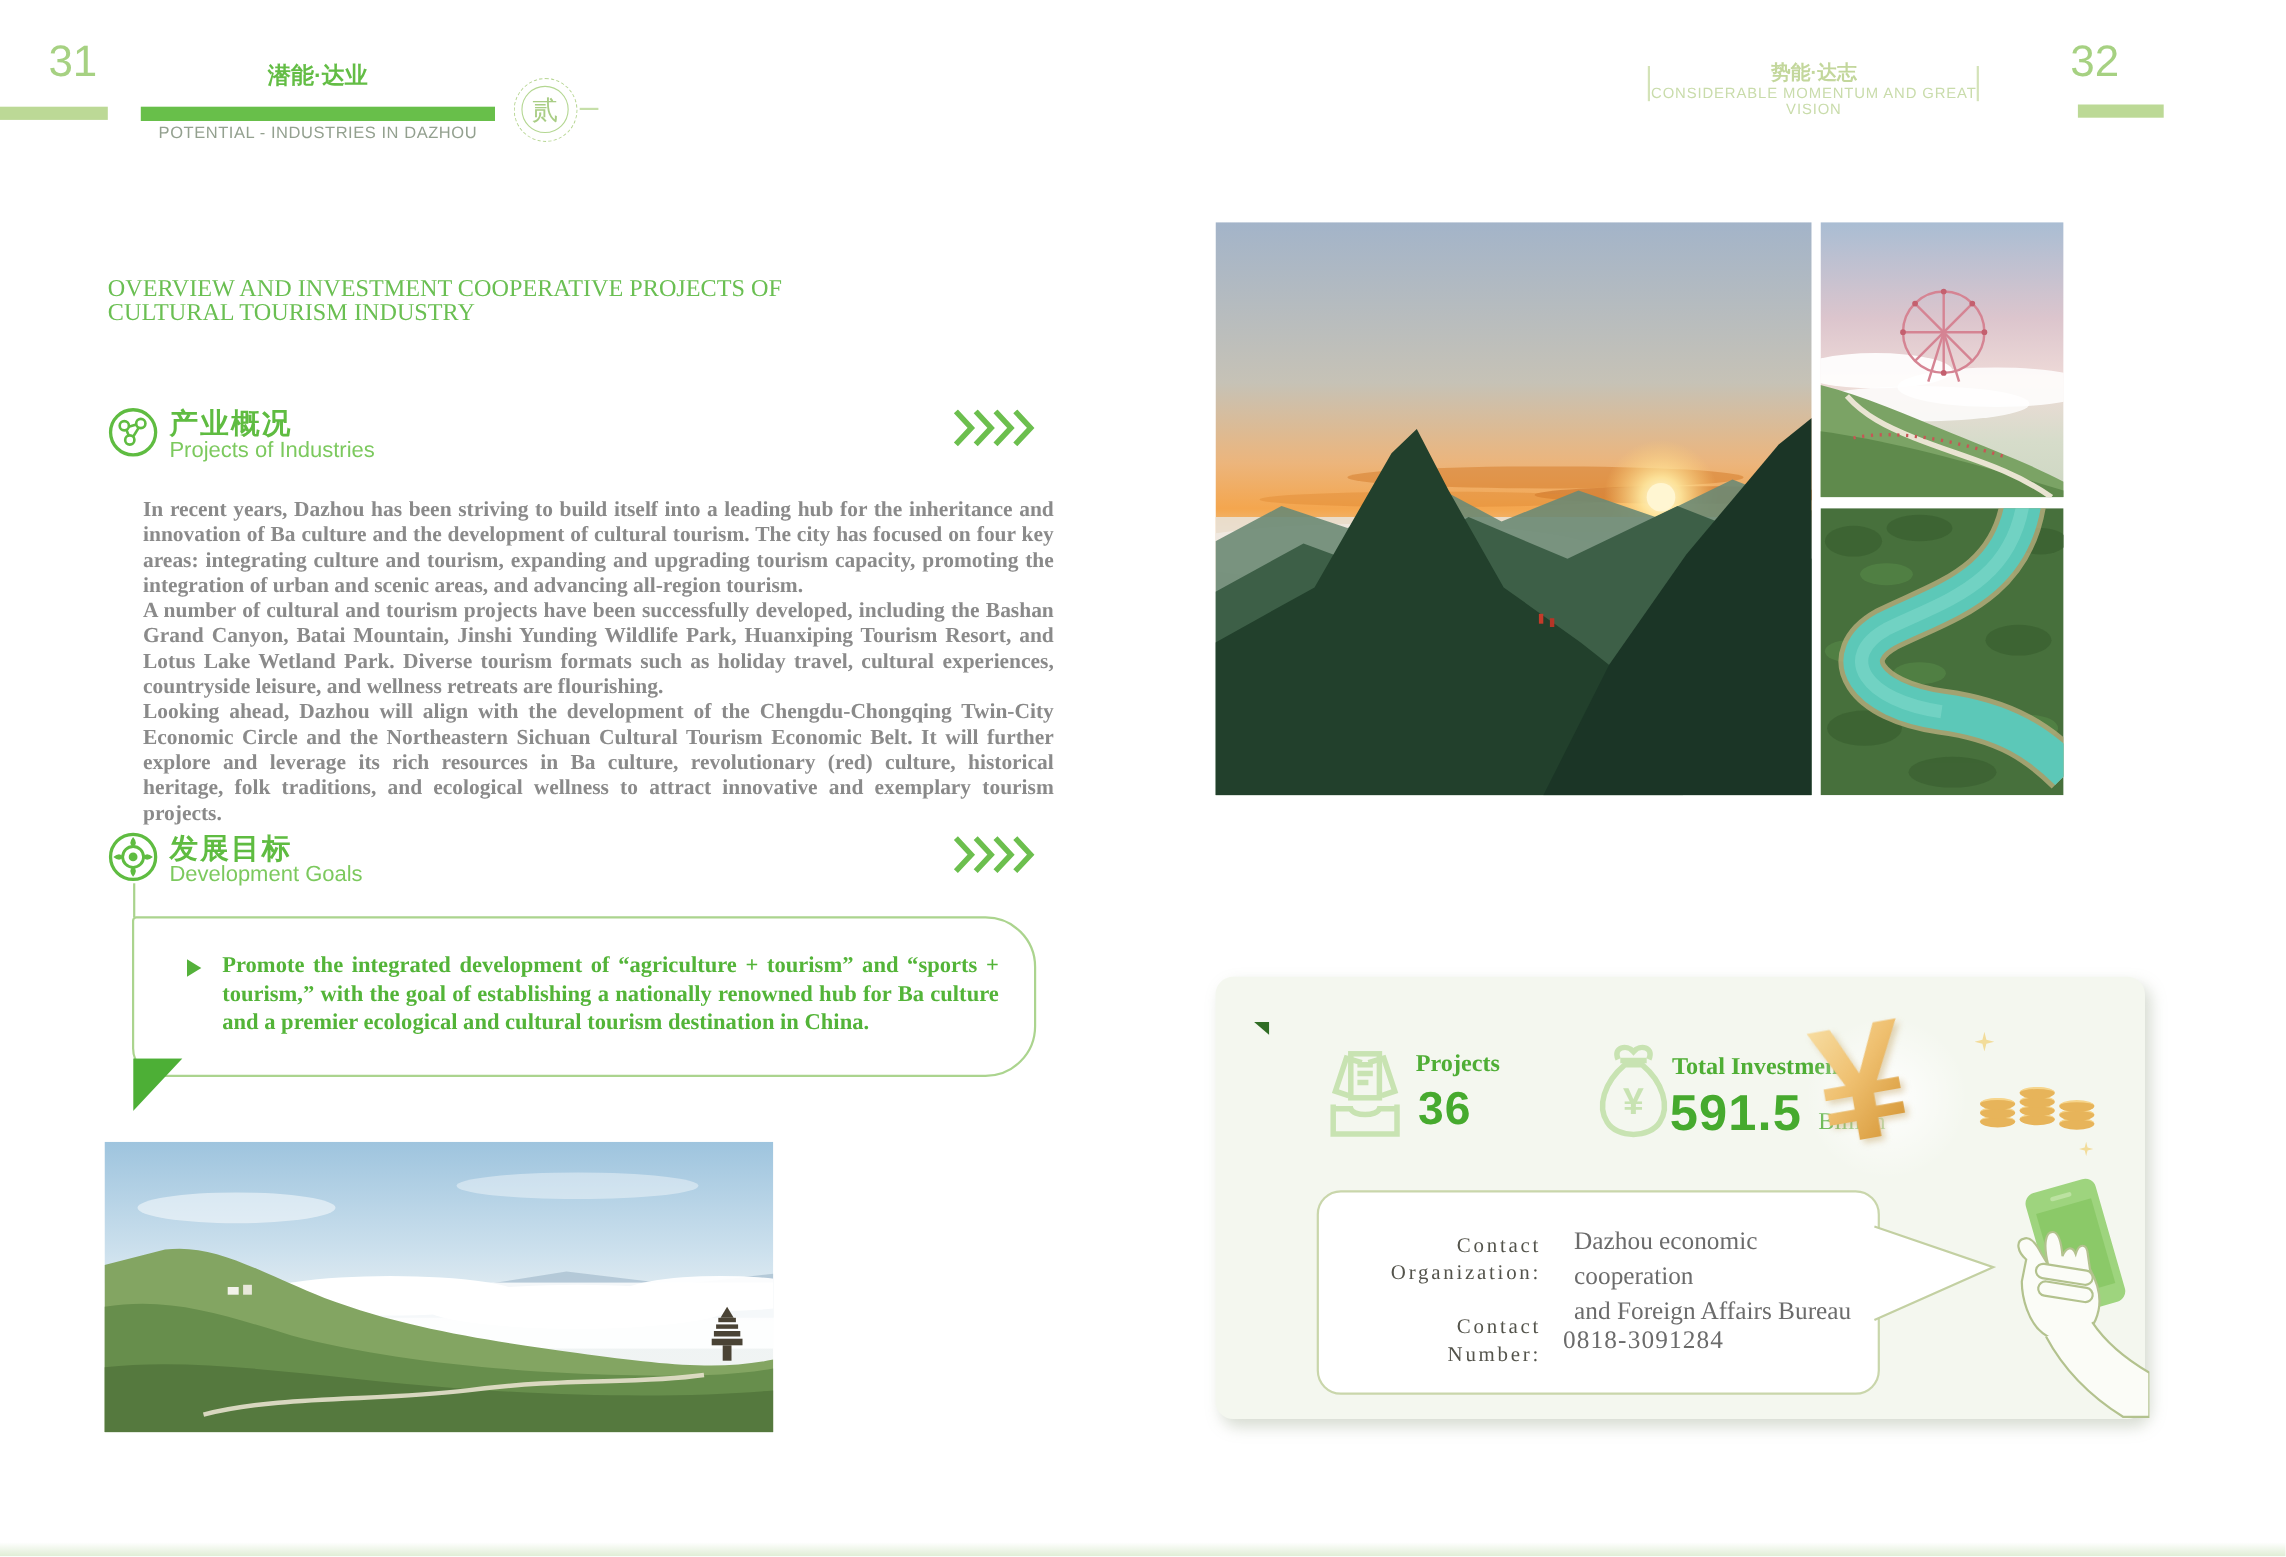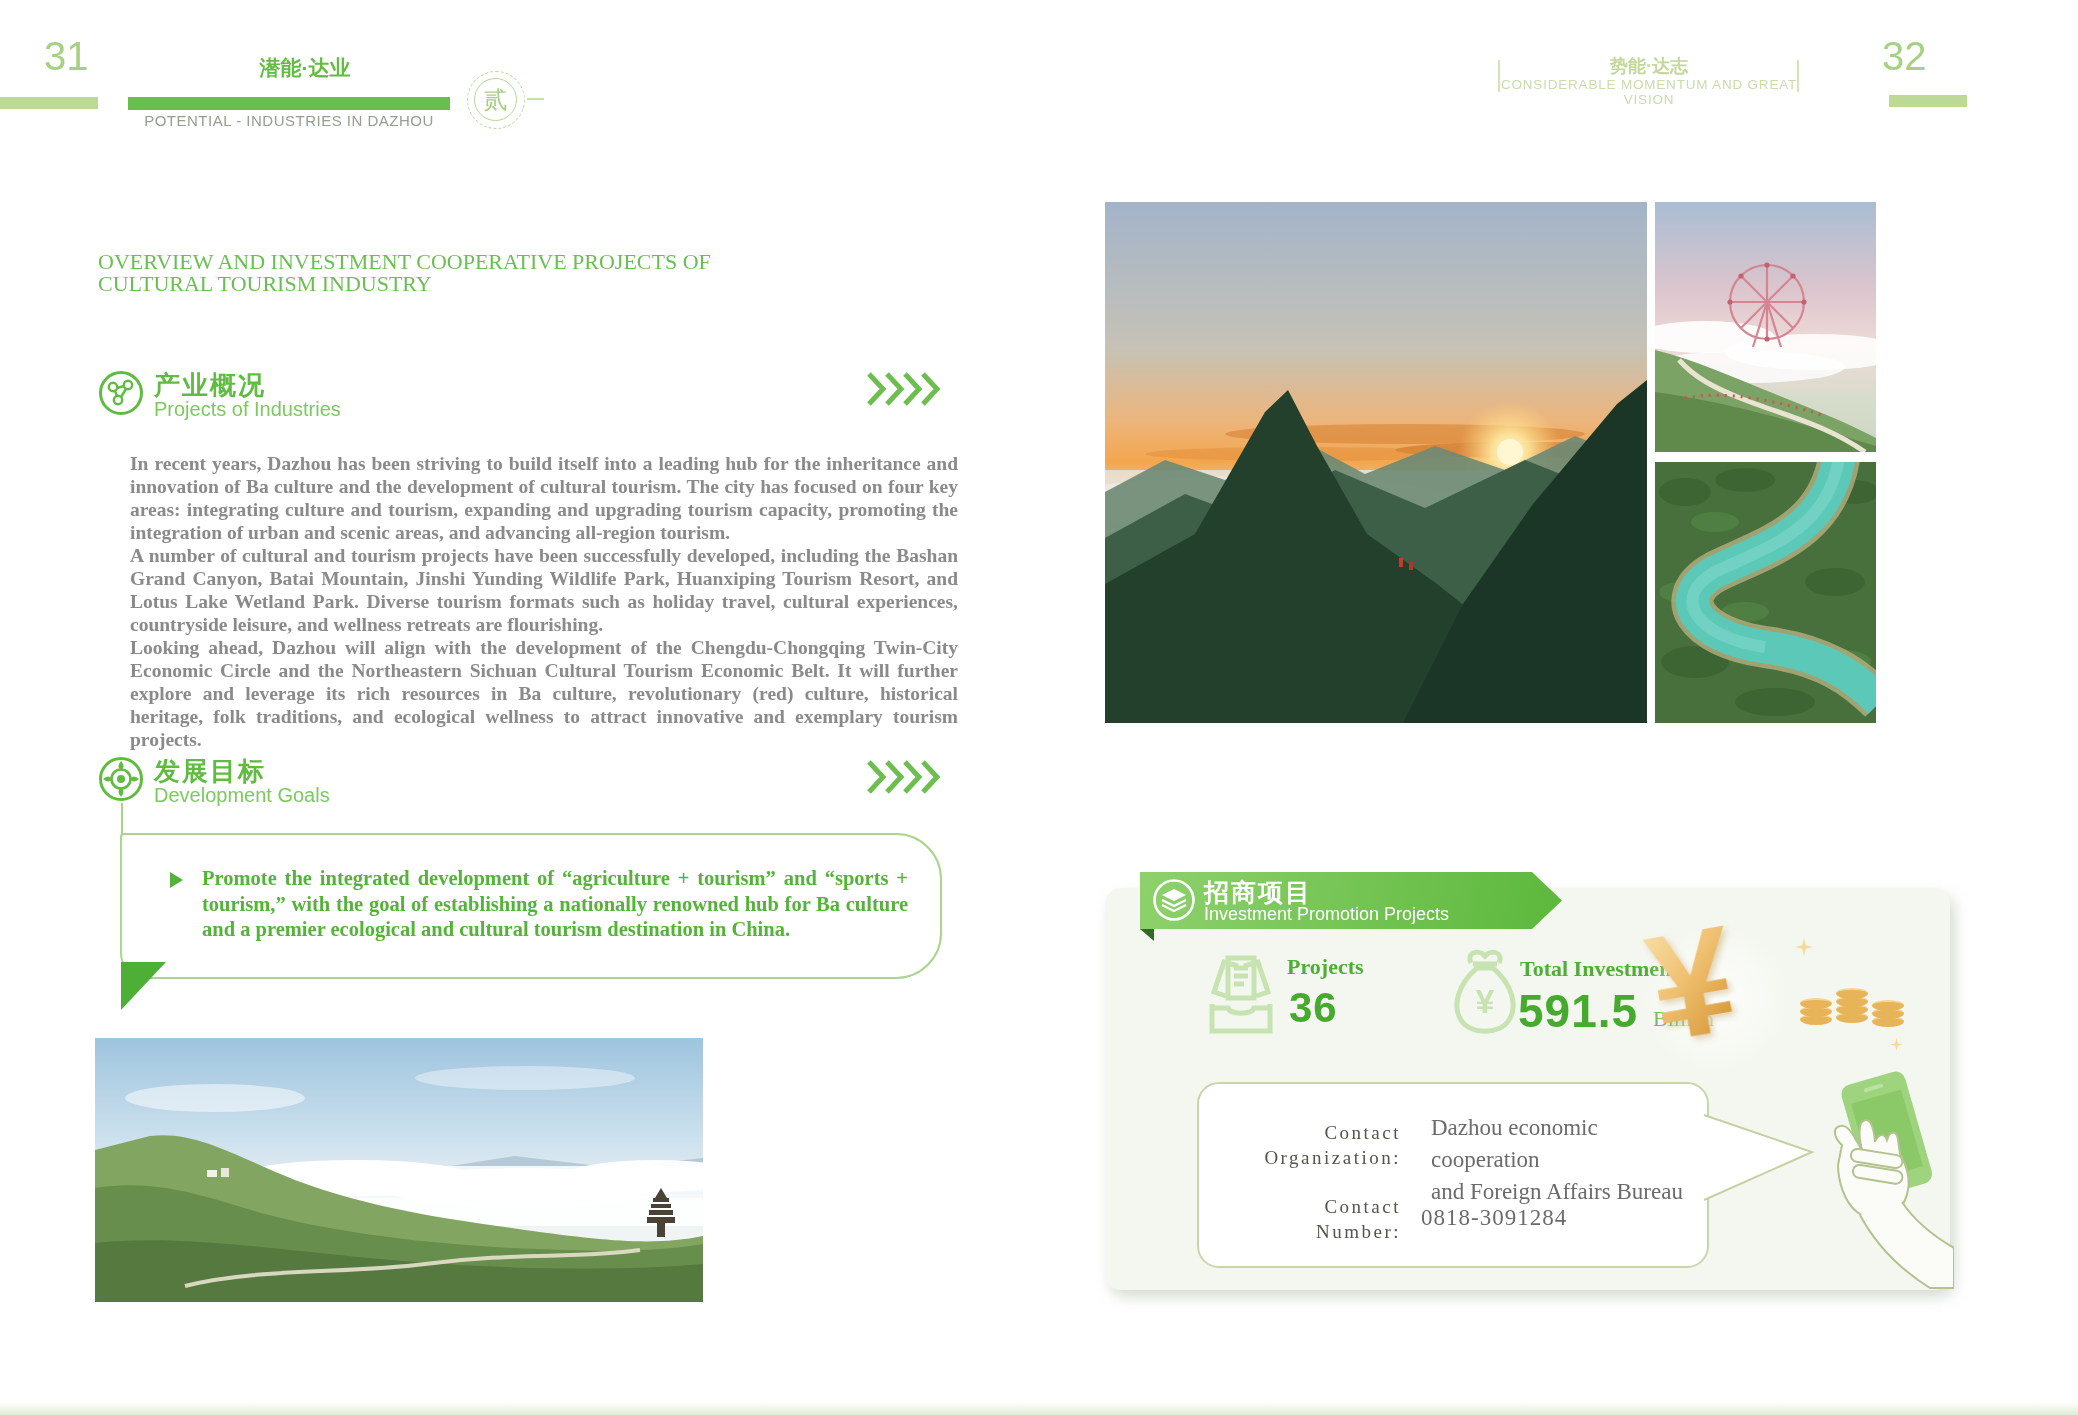--- a/index.html
+++ b/index.html
@@ -74,21 +74,21 @@
 
   .bottom-strip{background:linear-gradient(#ffffff,#dfedd4);}
 </style>
 </head>
 <body>
 
 <div id="page">
 
   <div class="abs bar-light" style="left:0;top:97;left:0px;top:97px;width:98px;height:12px;"></div>
   <div class="abs pagenum" style="left:44px;top:34px;">31</div>
-  <div class="abs hdr-cn-left" style="left:144px;top:54px;width:322px;text-align:center;">潜能·达业</div>
+  <div class="abs hdr-cn-left" style="left:128px;top:54px;width:322px;text-align:center;">潜能·达业</div>
   <div class="abs bar-green" style="left:128px;top:97px;width:322px;height:13px;"></div>
   <div class="abs hdr-en-left" style="left:98px;top:112px;width:382px;">POTENTIAL - INDUSTRIES IN DAZHOU</div>
 
   <div class="abs seal-outer" style="left:467px;top:71px;"></div>
   <div class="abs seal-inner" style="left:474px;top:78px;">
     <span>贰</span>
   </div>
   <div class="abs" style="left:527px;top:98px;width:17px;height:2px;background:#c6dfa9;"></div>
 
   <div class="abs vline" style="left:1498px;top:60px;height:32px;"></div>
@@ -289,32 +289,20 @@
       </g>
       <path d="M185,-10 C175,70 110,85 60,110 C15,135 40,175 110,185 C170,193 200,215 225,240" fill="none" stroke="#bfb383" stroke-width="42" opacity=".75"></path>
       <path d="M185,-10 C175,70 110,85 60,110 C15,135 40,175 110,185 C170,193 200,215 225,240" fill="none" stroke="#5cc8b8" stroke-width="33"></path>
       <path d="M185,-10 C175,70 110,85 60,110 C15,135 40,175 110,185" fill="none" stroke="#7fd8ca" stroke-width="12" opacity=".6"></path>
     </svg>
   </div>
 
   <div class="abs inv-card" style="left:1105px;top:888px;">
 
     <div class="abs ribbon-fold" style="left:35px;top:41px;"></div>
-    <div class="abs ribbon" style="left:35px;top:-16px;">
-      <div class="abs" style="left:12px;top:6px;">
-        <svg width="44" height="44" viewBox="0 0 44 44">
-          <circle cx="22" cy="22" r="19.5" fill="none" stroke="#ffffff" stroke-width="2.6"></circle>
-          <path d="M22,11 L34,17 L22,23 L10,17 Z" fill="#ffffff"></path>
-          <path d="M10,22 L22,28 L34,22" fill="none" stroke="#ffffff" stroke-width="2.4"></path>
-          <path d="M10,27 L22,33 L34,27" fill="none" stroke="#ffffff" stroke-width="2.4"></path>
-        </svg>
-      </div>
-      <div class="abs ribbon-cn" style="left:64px;top:4px;">招商项目</div>
-      <div class="abs ribbon-en" style="left:64px;top:32px;">Investment Promotion Projects</div>
-    </div>
 
     <div class="abs" style="left:103px;top:64px;">
       <svg width="66" height="84" viewBox="0 0 66 84">
         <g fill="none" stroke="#c8e3b2" stroke-width="5">
           <path d="M18,44 L6,40 L16,10 L30,14"></path>
           <path d="M48,44 L60,40 L50,10 L36,14"></path>
           <rect x="20" y="6" width="26" height="40"></rect>
           <line x1="26" y1="16" x2="40" y2="16"></line>
             <line x1="26" y1="24" x2="40" y2="24"></line>
             <line x1="26" y1="32" x2="36" y2="32"></line>

